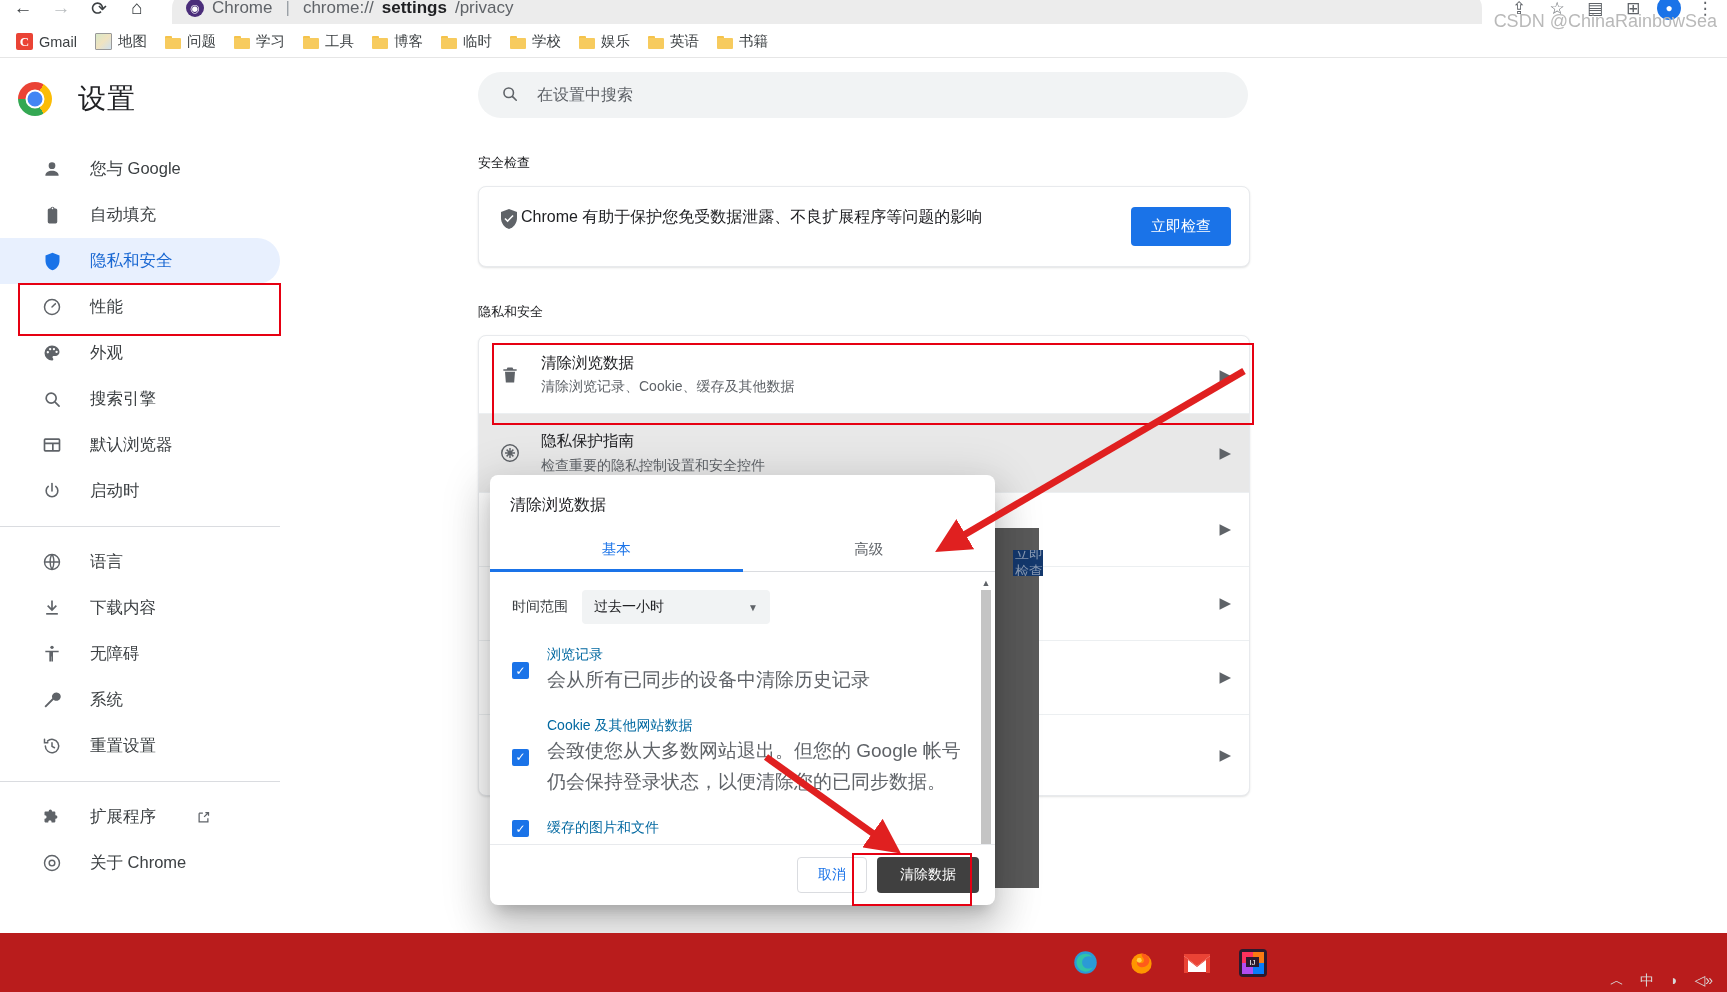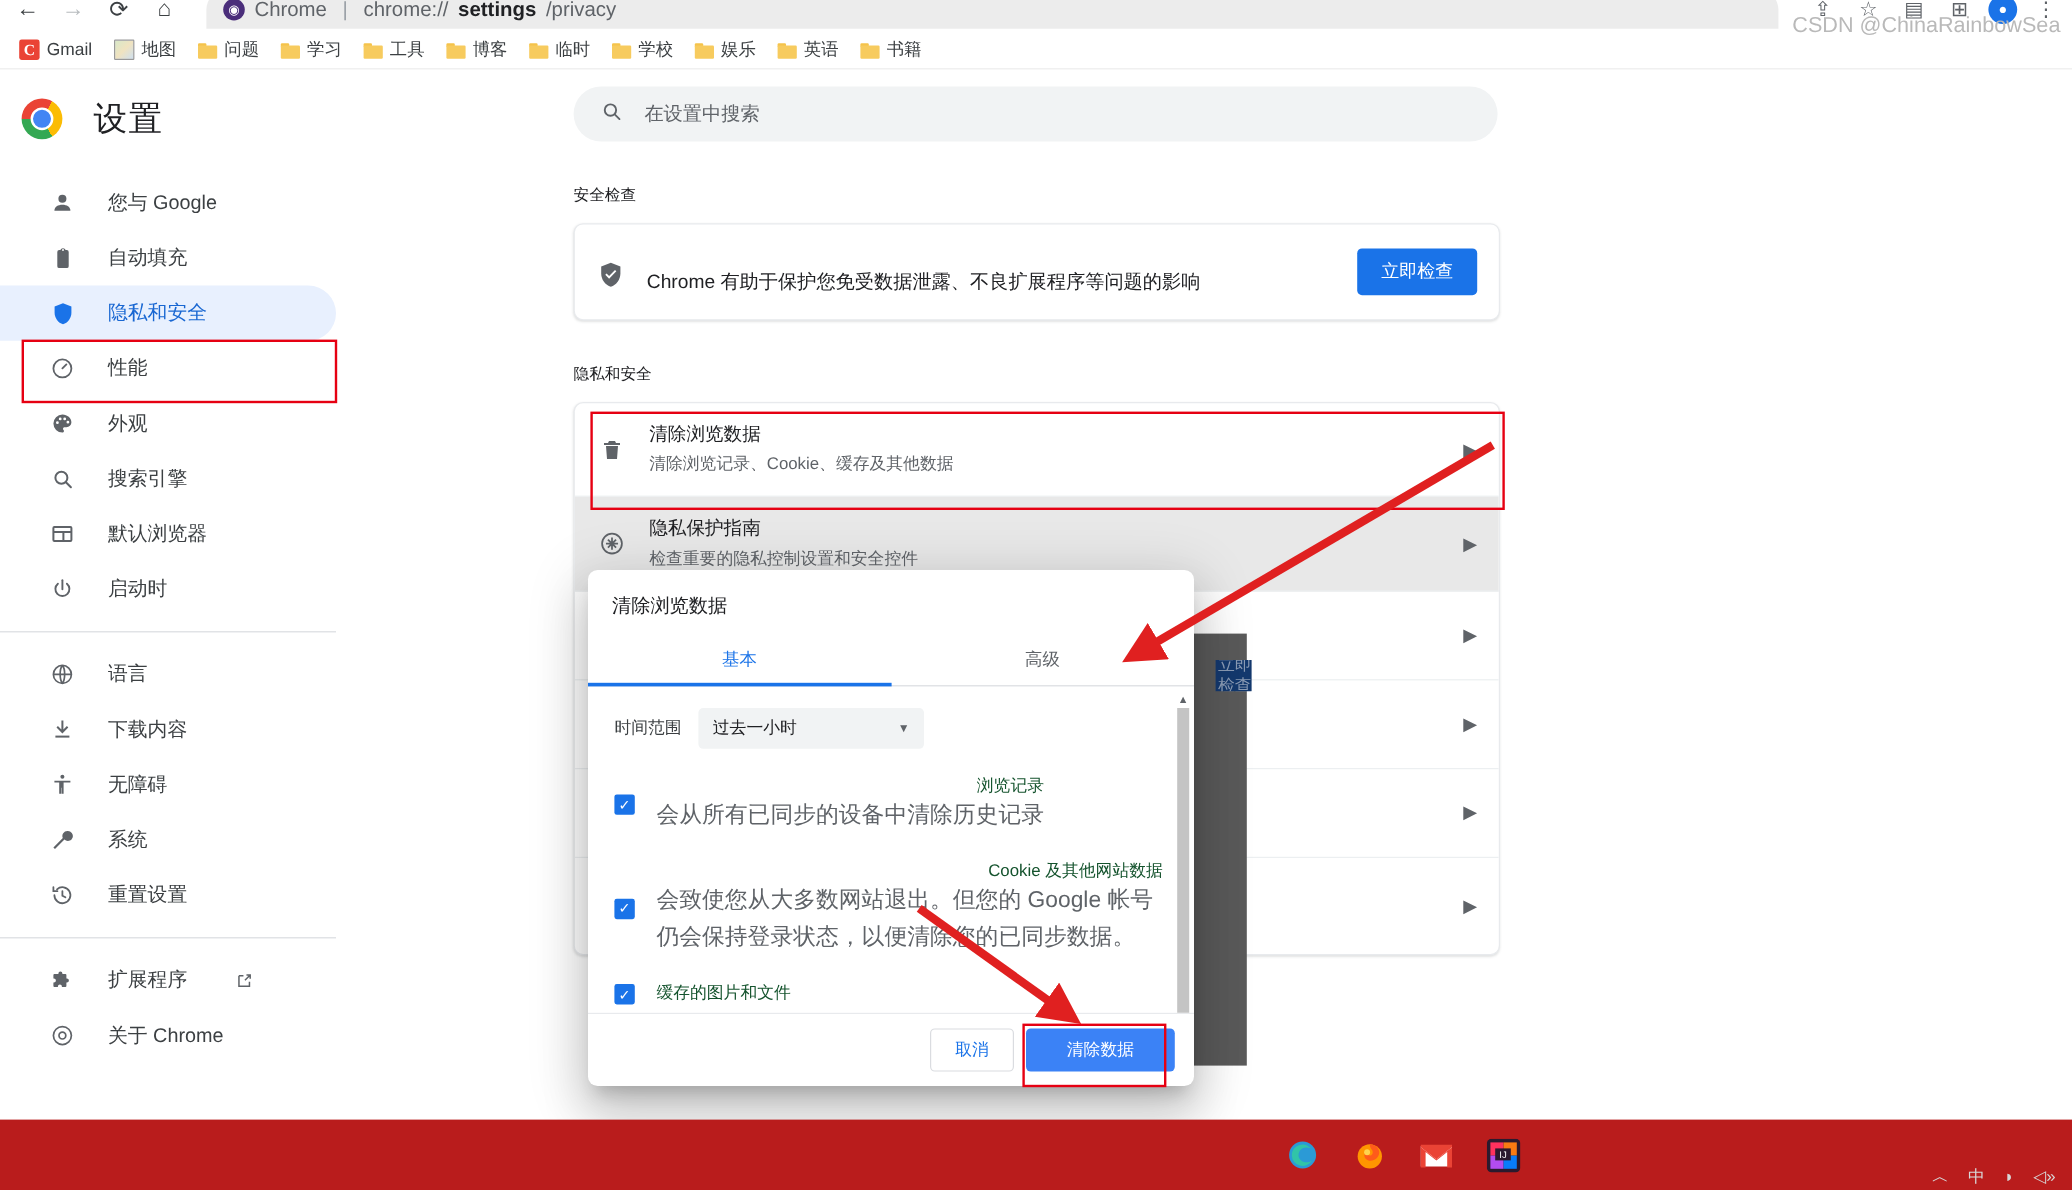--- a/index.html
+++ b/index.html
@@ -114,21 +114,21 @@
     margin: 14px 0 0 18px; width: 770px; height: 46px; background:#f1f3f4;
     border-radius: 23px; display:flex; align-items:center; gap:18px; padding: 0 22px;
     color:#5f6368; font-size: 16px;
   }
   .section-title { margin: 36px 0 14px 18px; font-size:13px; color:#202124; }
   .card {
     margin-left: 18px; width: 772px; background:#fff;
     border:1px solid #e8eaed; border-radius: 8px;
     box-shadow: 0 1px 2px rgba(60,64,67,.15);
   }
-  .safety-row { display:flex; align-items:flex-end; padding: 20px 18px; gap: 18px; }
+  .safety-row { display:flex; align-items:flex-start; padding: 20px 18px; }
   .safety-text { flex:1; font-size:16px; color:#202124; }
   .btn-blue {
     background:#1a73e8; color:#fff; border:none; border-radius:4px;
     padding: 10px 20px; font-size:15px; cursor:pointer; font-family:inherit;
   }
   .list-card { margin-left:18px; width:772px; background:#fff; border:1px solid #e8eaed;
     border-radius:8px; box-shadow:0 1px 2px rgba(60,64,67,.15); overflow:hidden;}
   .list-row {
     display:flex; align-items:center; gap:18px; padding: 16px 18px; min-height: 72px;
     border-bottom:1px solid #eceff1; cursor:pointer;
@@ -171,40 +171,40 @@
     display:flex; align-items:center; padding: 0 12px; font-size:14px; color:#202124;
   }
   .range-caret { margin-left:auto; color:#5f6368; font-size:10px; }
   .chk-row { display:flex; gap:18px; margin-top: 20px; align-items:flex-start;}
   .chk-row.center { align-items:center; }
   .chk {
     width:17px; height:17px; flex:0 0 17px; background:#1a73e8; border-radius:2px;
     display:flex; align-items:center; justify-content:center; color:#fff; font-size:12px;
     margin-top:2px;
   }
-  .chk-title { font-size:14px; color:#14532d; line-height:1.5;text-align:right; }
+  .chk-title { font-size:14px; color:#0369a1; line-height:1.5; }
   .chk-sub { font-size:19px; color:#5f6368; line-height:1.6; }
   .dlg-scrollbar {
     position:absolute; right:3px; top:6px; width:12px; bottom:6px;
     background:#fff; display:flex; flex-direction:column; align-items:center;
   }
   .sb-arrow { color:#5f6368; font-size:9px; line-height:10px;}
   .sb-track { flex:1; width:10px; background:#fff; position:relative; margin: 2px 0;}
   .sb-thumb { position:absolute; top:0; left:0; width:10px; height:255px; background:#c4c4c4; }
   .dlg-footer {
     border-top:1px solid #e8eaed; padding: 12px 16px; display:flex; justify-content:flex-end;
     gap: 10px; align-items:center;
   }
   .btn-text {
     background:#fff; border:1px solid #dadce0; color:#1a73e8; border-radius:4px;
     padding: 8px 20px; font-size:14px; cursor:pointer; font-family:inherit;
   }
   .btn-primary {
-    background:#3b82f6; color:#fff; border:none; border-radius:4px;
-    padding: 9px 34px; font-size:14px; cursor:pointer; font-family:inherit;
+    background:#404040; color:#fff; border:none; border-radius:4px;
+    padding: 9px 23px; font-size:14px; cursor:pointer; font-family:inherit;
   }
 
   
   .anno-svg { position:absolute; left:0; top:0; width:1727px; height:992px; pointer-events:none; z-index: 90;}
 
   
   .taskbar {
     position:absolute; left:0; bottom:0; width:1727px; height:59px;
     background:#b91c1c; display:flex; align-items:center; z-index:95;
   }

